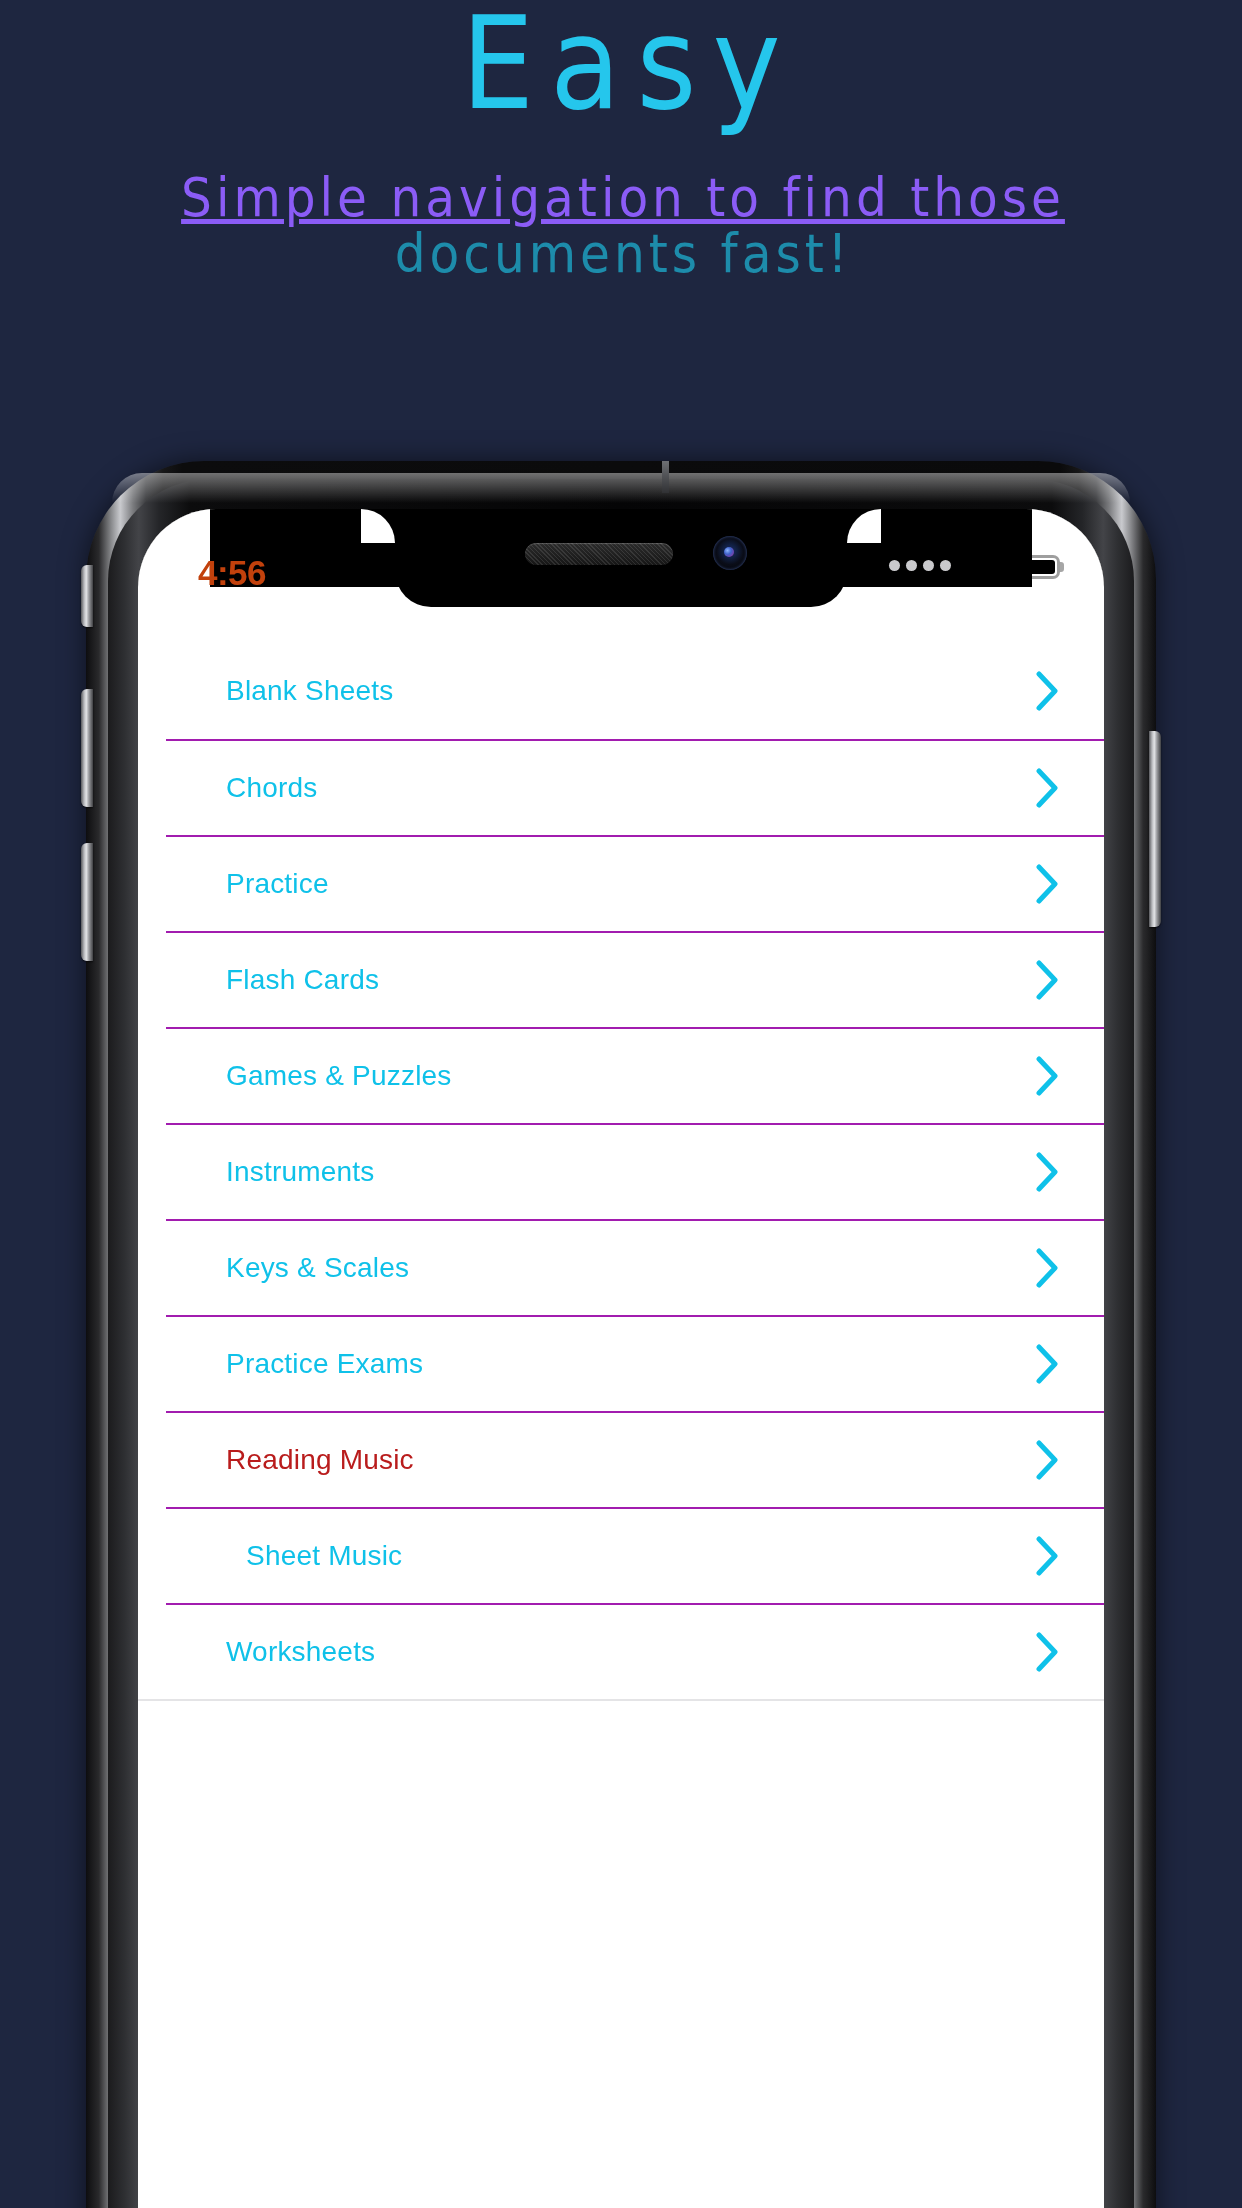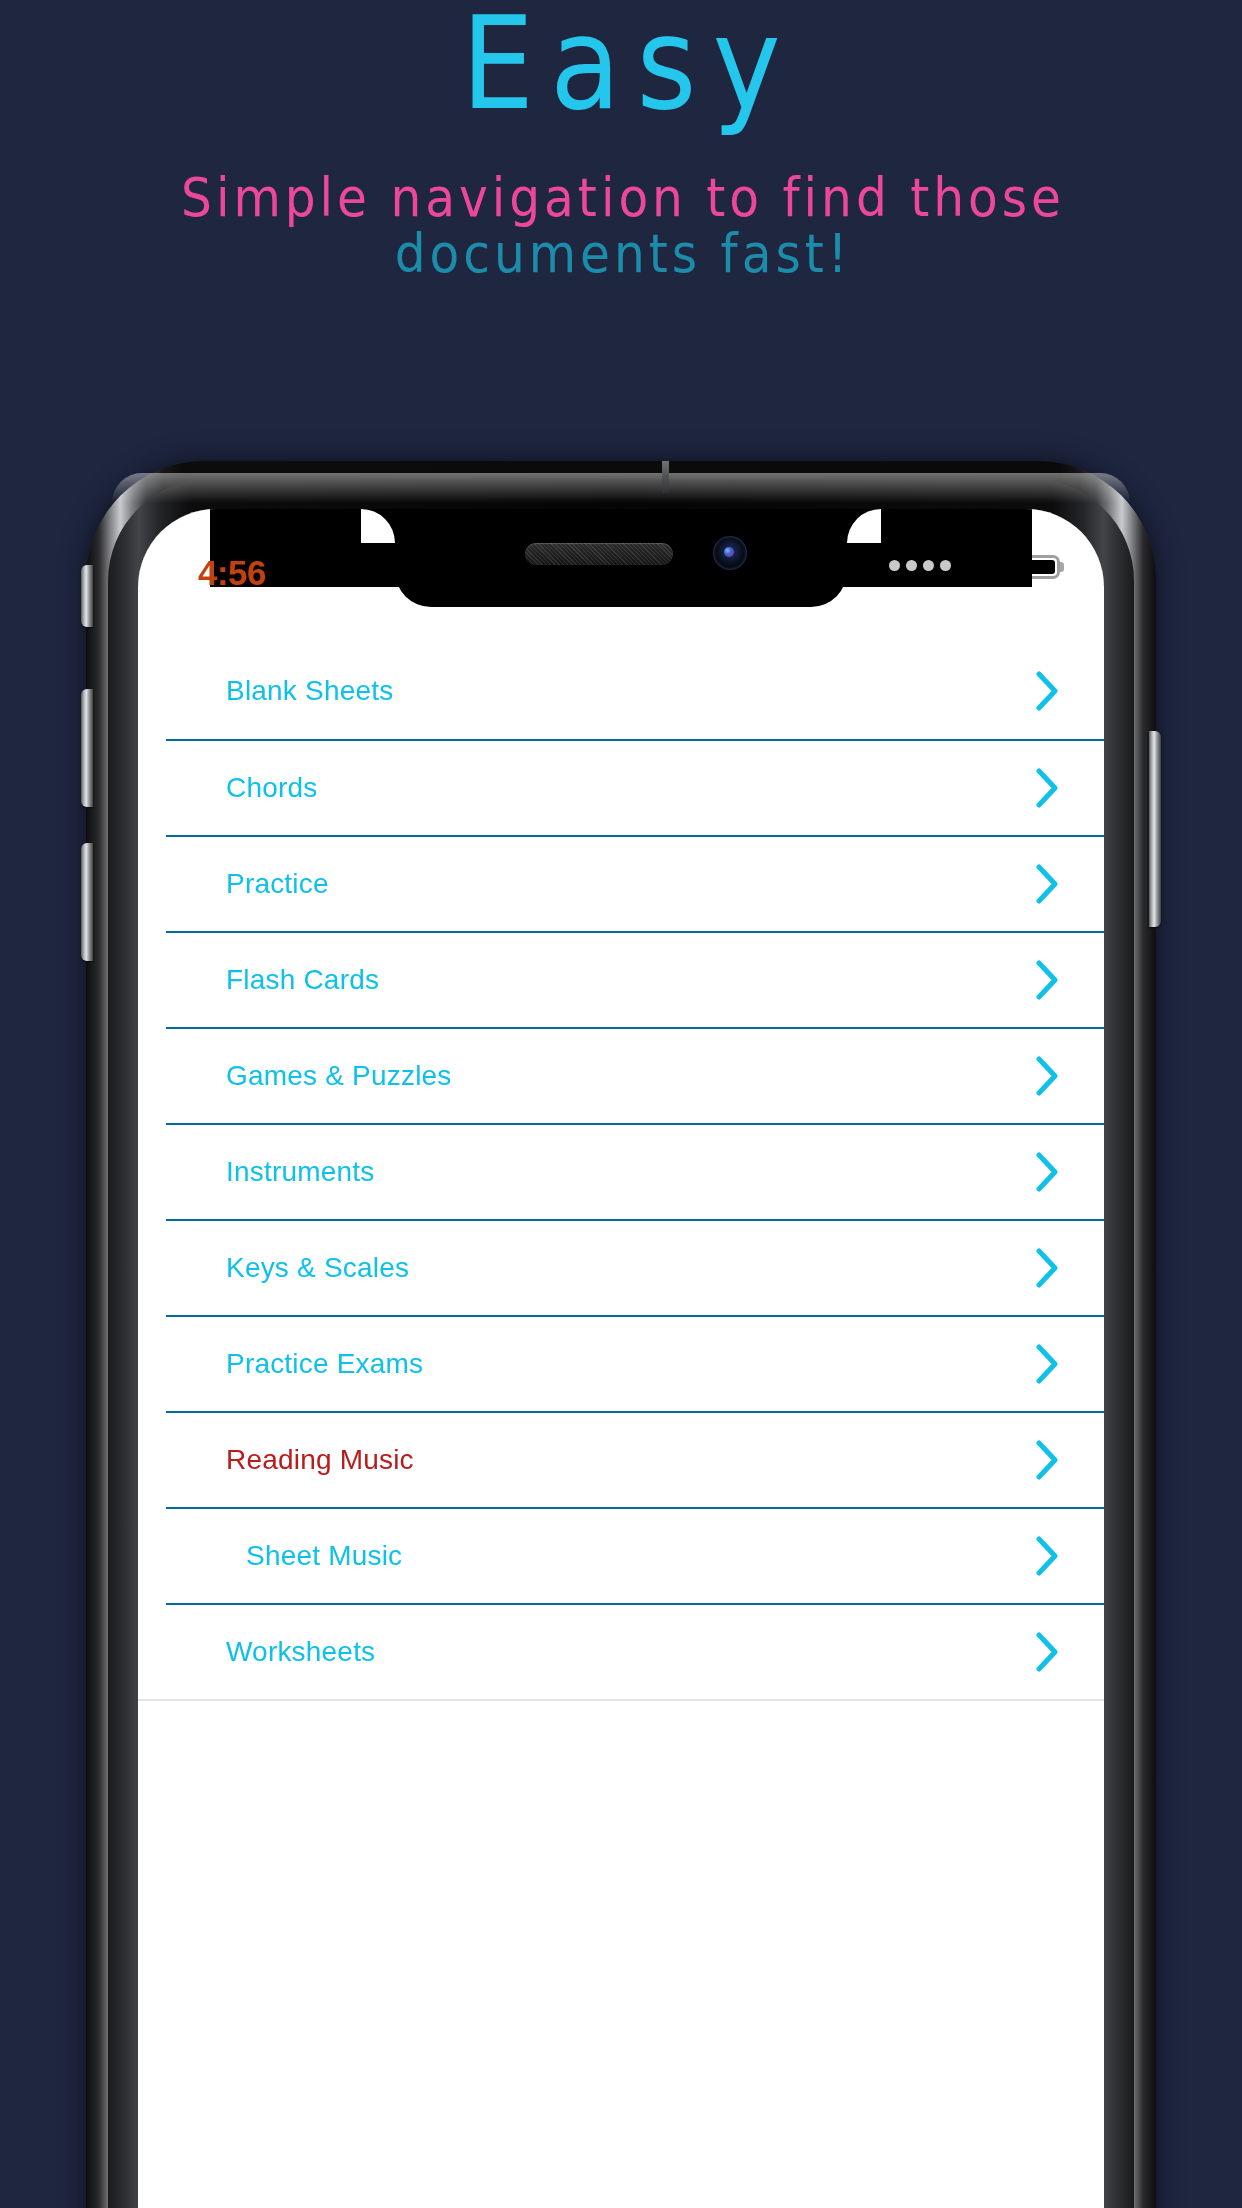--- a/index.html
+++ b/index.html
@@ -184,38 +184,38 @@
   .page-title {
     font-size:64px; font-weight:700; color:#0b0b0b;
     letter-spacing:-1px;
     padding:125px 0 0 60px;
   }
   .doc-list { margin-top:36px; }
   .doc-row {
     height:96px;
     display:flex; align-items:center;
     padding:0 44px 0 60px;
-    border-top:2px solid #0369a1;
+    border-top:2px solid #a21caf;
     margin-left:28px;
   }
   .doc-row:first-child { border-top:none; }
   .doc-list { border-bottom:2px solid #e4e4e6; margin-left:0; }
   .doc-row-label {
     font-size:28px; color:#0fc1e9; letter-spacing:0.2px;
     flex:1;
   }
   .chev { width:26px; height:40px; flex:0 0 auto; }
 </style>
 </head>
 <body style="background: rgb(30, 38, 64);">
 
 <div class="promo">
   <div class="promo-title" style="color: rgb(37, 198, 236);">Easy</div>
   <div class="promo-sub">
-    <span style="color: #ec4899;">Simple navigation to find those</span>
+    <span style="color: #8b5cf6; text-decoration: underline;">Simple navigation to find those</span>
     <span style="color: rgb(29, 140, 171);">documents fast!</span>
   </div>
 </div>
 
 <div class="phone">
   <div class="phone-rail"></div>
   <div class="phone-body"></div>
   <div class="rail-sheen"></div>
   <div class="antenna"></div>
 

